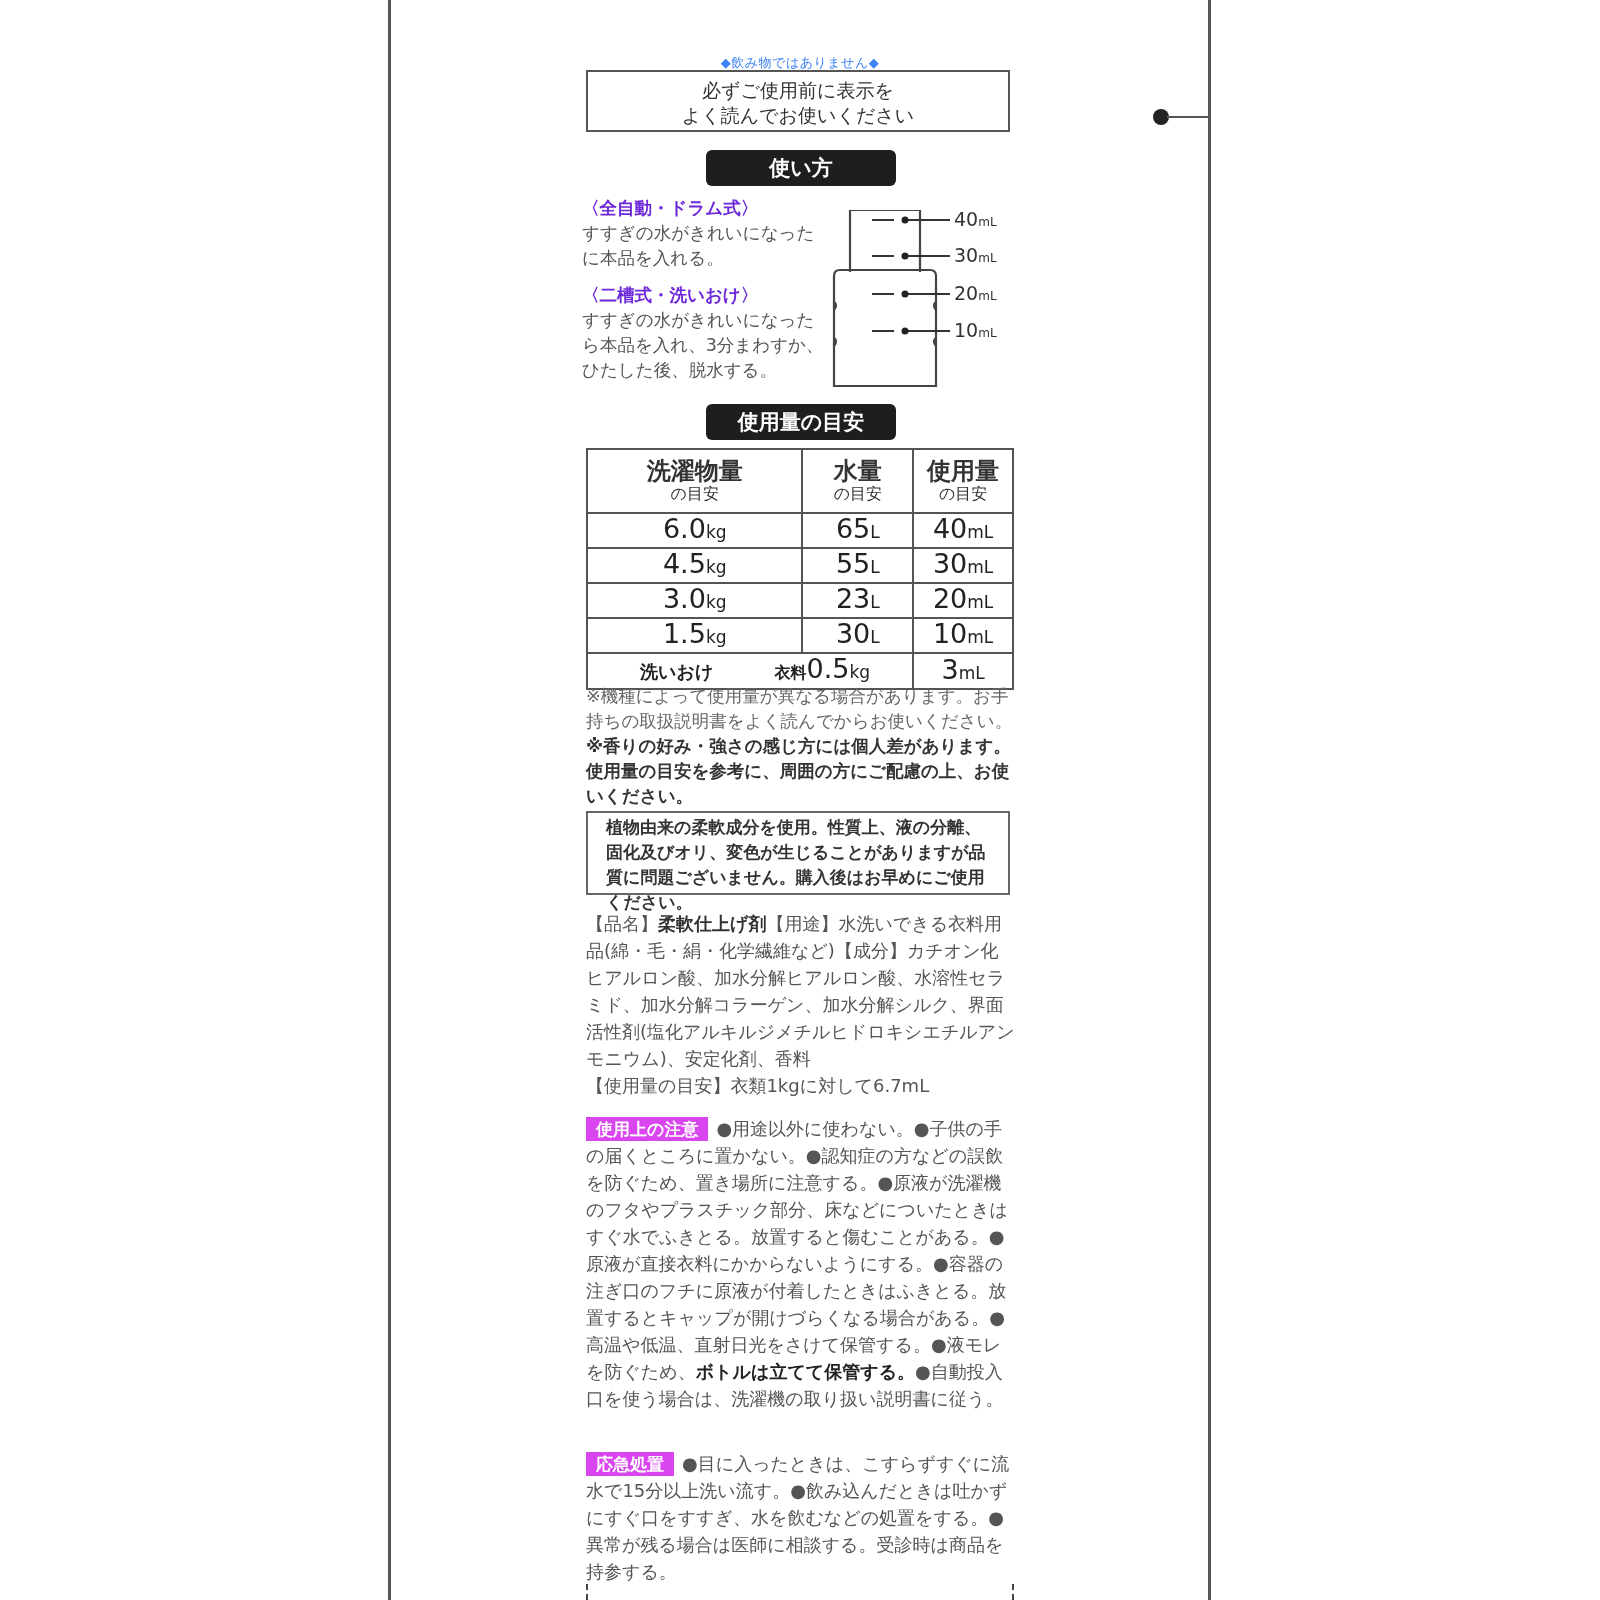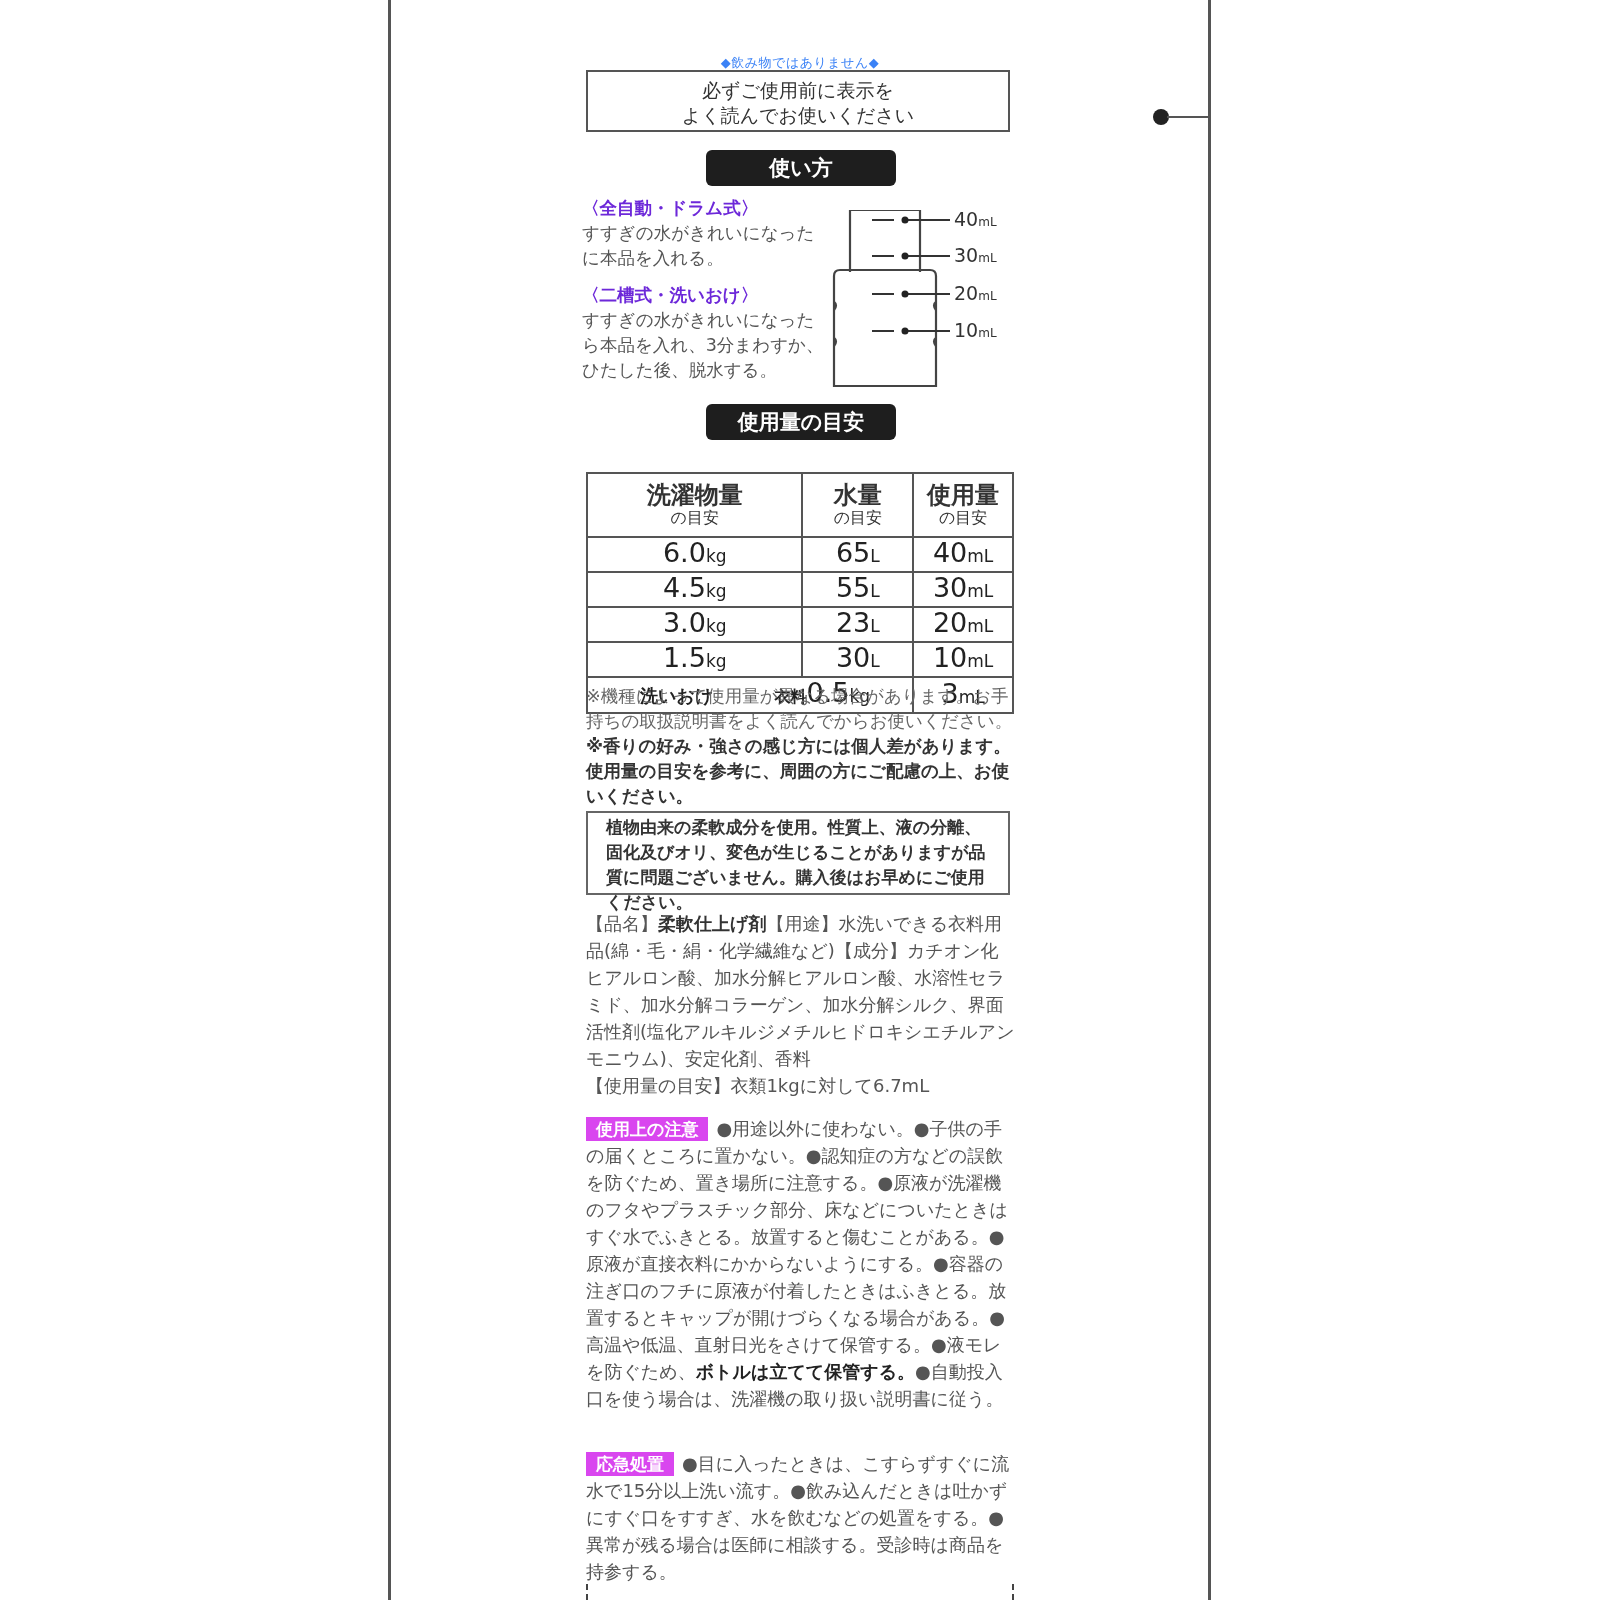--- a/index.html
+++ b/index.html
@@ -22,21 +22,21 @@
 
   .method { position: absolute; left: -4px; width: 260px; font-size: 17.5px; line-height: 25px; color: #555; }
   .method .heading { font-weight: bold; color: #6d28d9; }
   .m1 { top: 196px; }
   .m2 { top: 283px; }
 
   .cup { position: absolute; left: 246px; top: 210px; width: 190px; height: 180px; }
   .cup .mark-label { position: absolute; left: 122px; font-size: 19px; color: #333; }
   .cup .mark-label small { font-size: 12px; }
 
-  table.amount { position: absolute; left: 0; top: 472px; width: 428px; border-collapse: collapse; }
+  table.amount { position: absolute; left: 0; top: 448px; width: 428px; border-collapse: collapse; }
   table.amount td, table.amount th { border: 2px solid #555; text-align: center; padding: 0; color: #222; }
   table.amount th { height: 62px; font-weight: bold; font-size: 24px; line-height: 26px; color: #333; }
   table.amount th .sub { display: block; font-size: 16px; font-weight: normal; line-height: 20px; }
   table.amount td { height: 30px; font-size: 27px; line-height: 30px; }
   table.amount td .unit { font-size: 17px; }
   table.amount td .pre { font-size: 16px; font-weight: bold; }
 
   .note { position: absolute; left: 0; top: 684px; width: 430px; font-size: 17.5px; line-height: 25px; color: #666; }
   .note b { color: #333; }
   .plant-box { position: absolute; left: 0; top: 811px; width: 424px; height: 84px; border: 2px solid #666; box-sizing: border-box; padding: 2px 18px; font-size: 17px; line-height: 25px; color: #333; font-weight: bold; }

